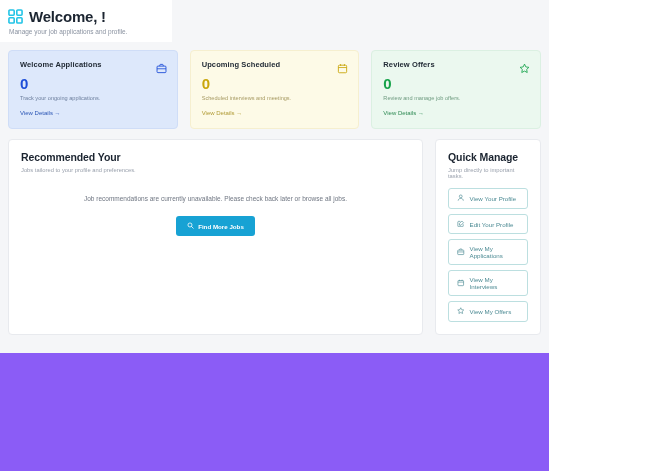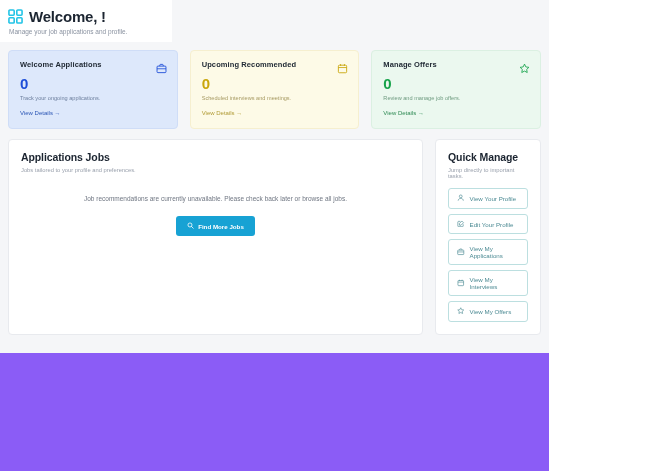--- a/index.html
+++ b/index.html
@@ -132,55 +132,55 @@
             </svg>
           </span>
         </div>
         <div class="stat-value">0</div>
         <div class="stat-desc">Track your ongoing applications.</div>
         <a class="stat-link">View Details →</a>
       </div>
 
       <div class="stat-card yellow">
         <div class="stat-head">
-          <span class="stat-title">Upcoming Recommended</span>
+          <span class="stat-title">Upcoming Scheduled</span>
           <span class="stat-icon">
             <svg viewBox="0 0 16 16" xmlns="http://www.w3.org/2000/svg">
               <rect x="2" y="3.2" width="12" height="11" rx="1.5" fill="none" stroke="#c9a60b" stroke-width="1.3"></rect>
               <line x1="2" y1="6.6" x2="14" y2="6.6" stroke="#c9a60b" stroke-width="1.2"></line>
               <line x1="5.2" y1="1.6" x2="5.2" y2="4.2" stroke="#c9a60b" stroke-width="1.3"></line>
               <line x1="10.8" y1="1.6" x2="10.8" y2="4.2" stroke="#c9a60b" stroke-width="1.3"></line>
             </svg>
           </span>
         </div>
         <div class="stat-value">0</div>
         <div class="stat-desc">Scheduled interviews and meetings.</div>
         <a class="stat-link">View Details →</a>
       </div>
 
       <div class="stat-card green">
         <div class="stat-head">
-          <span class="stat-title">Manage Offers</span>
+          <span class="stat-title">Review Offers</span>
           <span class="stat-icon">
             <svg viewBox="0 0 16 16" xmlns="http://www.w3.org/2000/svg">
               <path d="M8 1.6l1.95 4.1 4.45.6-3.25 3.1.82 4.45L8 11.73l-3.97 2.12.82-4.45L1.6 6.3l4.45-.6z" fill="none" stroke="#16a34a" stroke-width="1.25" stroke-linejoin="round"></path>
             </svg>
           </span>
         </div>
         <div class="stat-value">0</div>
         <div class="stat-desc">Review and manage job offers.</div>
         <a class="stat-link">View Details →</a>
       </div>
 
     </div>
 
     <div class="panels-row">
 
       <div class="panel jobs">
-        <div class="panel-title">Applications Jobs</div>
+        <div class="panel-title">Recommended Your</div>
         <div class="panel-sub">Jobs tailored to your profile and preferences.</div>
         <div class="jobs-empty">Job recommendations are currently unavailable. Please check back later or browse all jobs.</div>
         <div class="find-btn-wrap">
           <button class="find-btn">
             <span>
               <svg viewBox="0 0 16 16" xmlns="http://www.w3.org/2000/svg">
                 <circle cx="6.8" cy="6.8" r="4.6" fill="none" stroke="#ffffff" stroke-width="1.8"></circle>
                 <line x1="10.3" y1="10.3" x2="14.2" y2="14.2" stroke="#ffffff" stroke-width="1.8" stroke-linecap="round"></line>
               </svg>
             </span>

